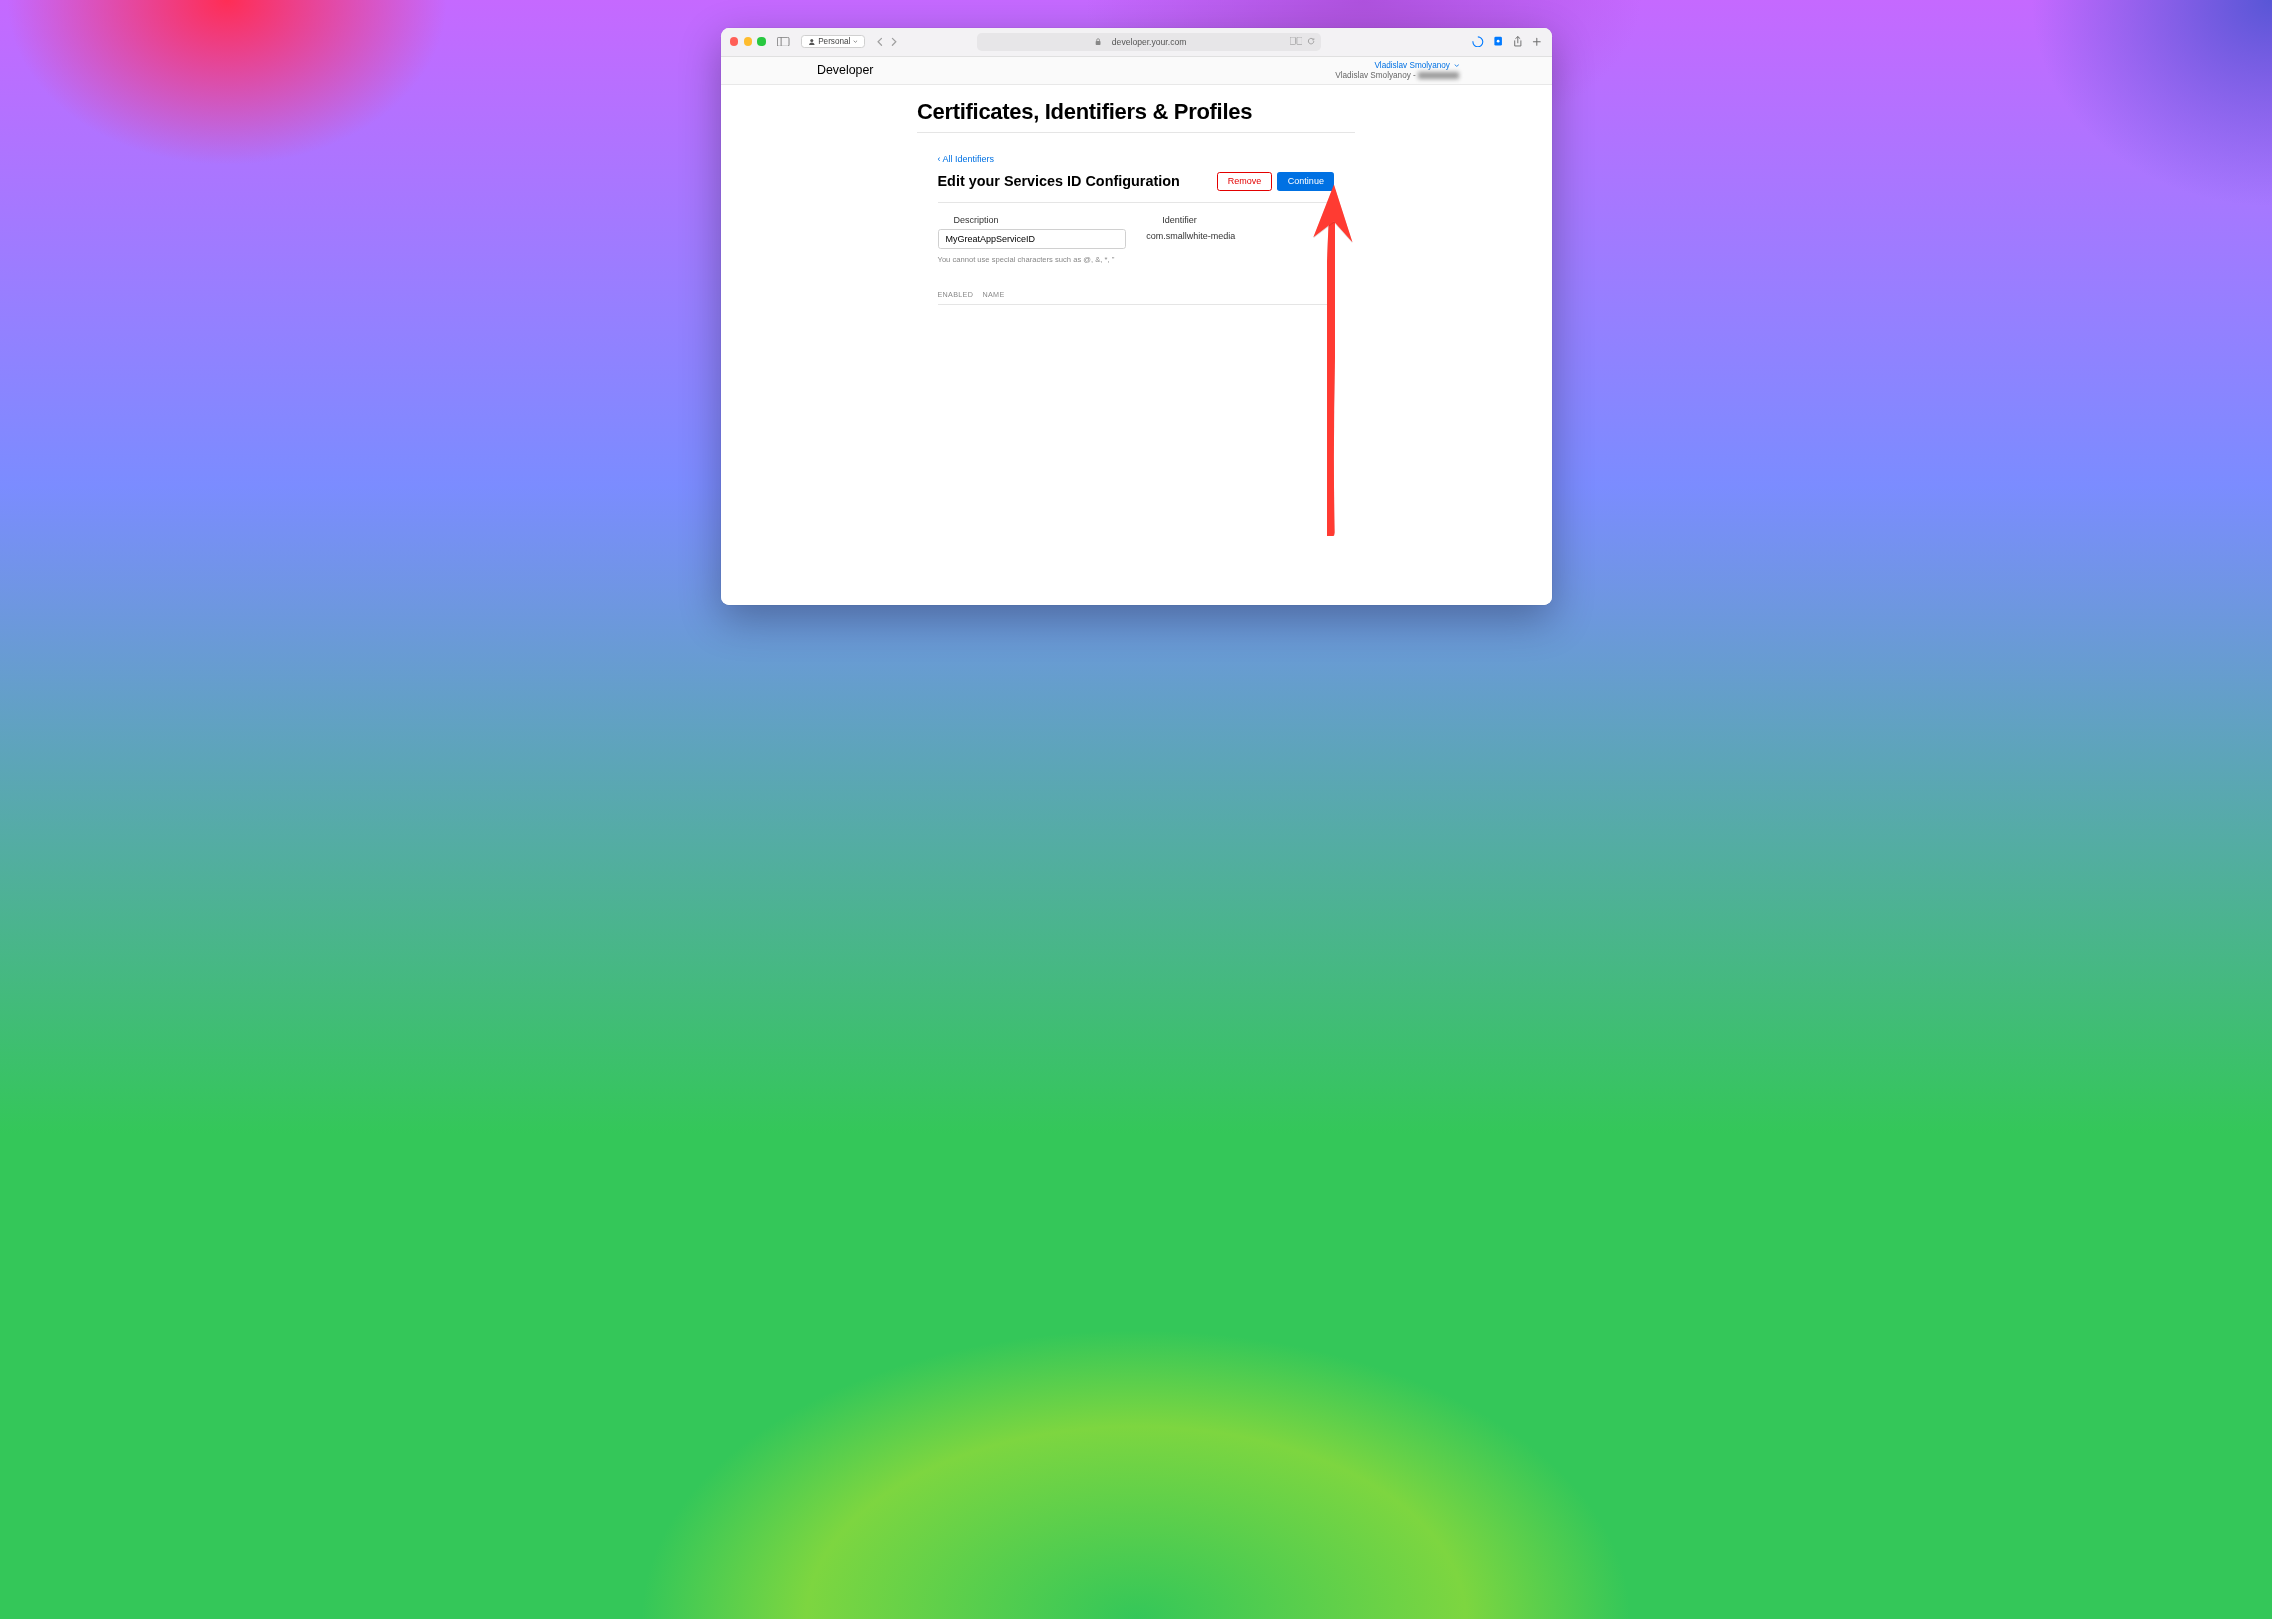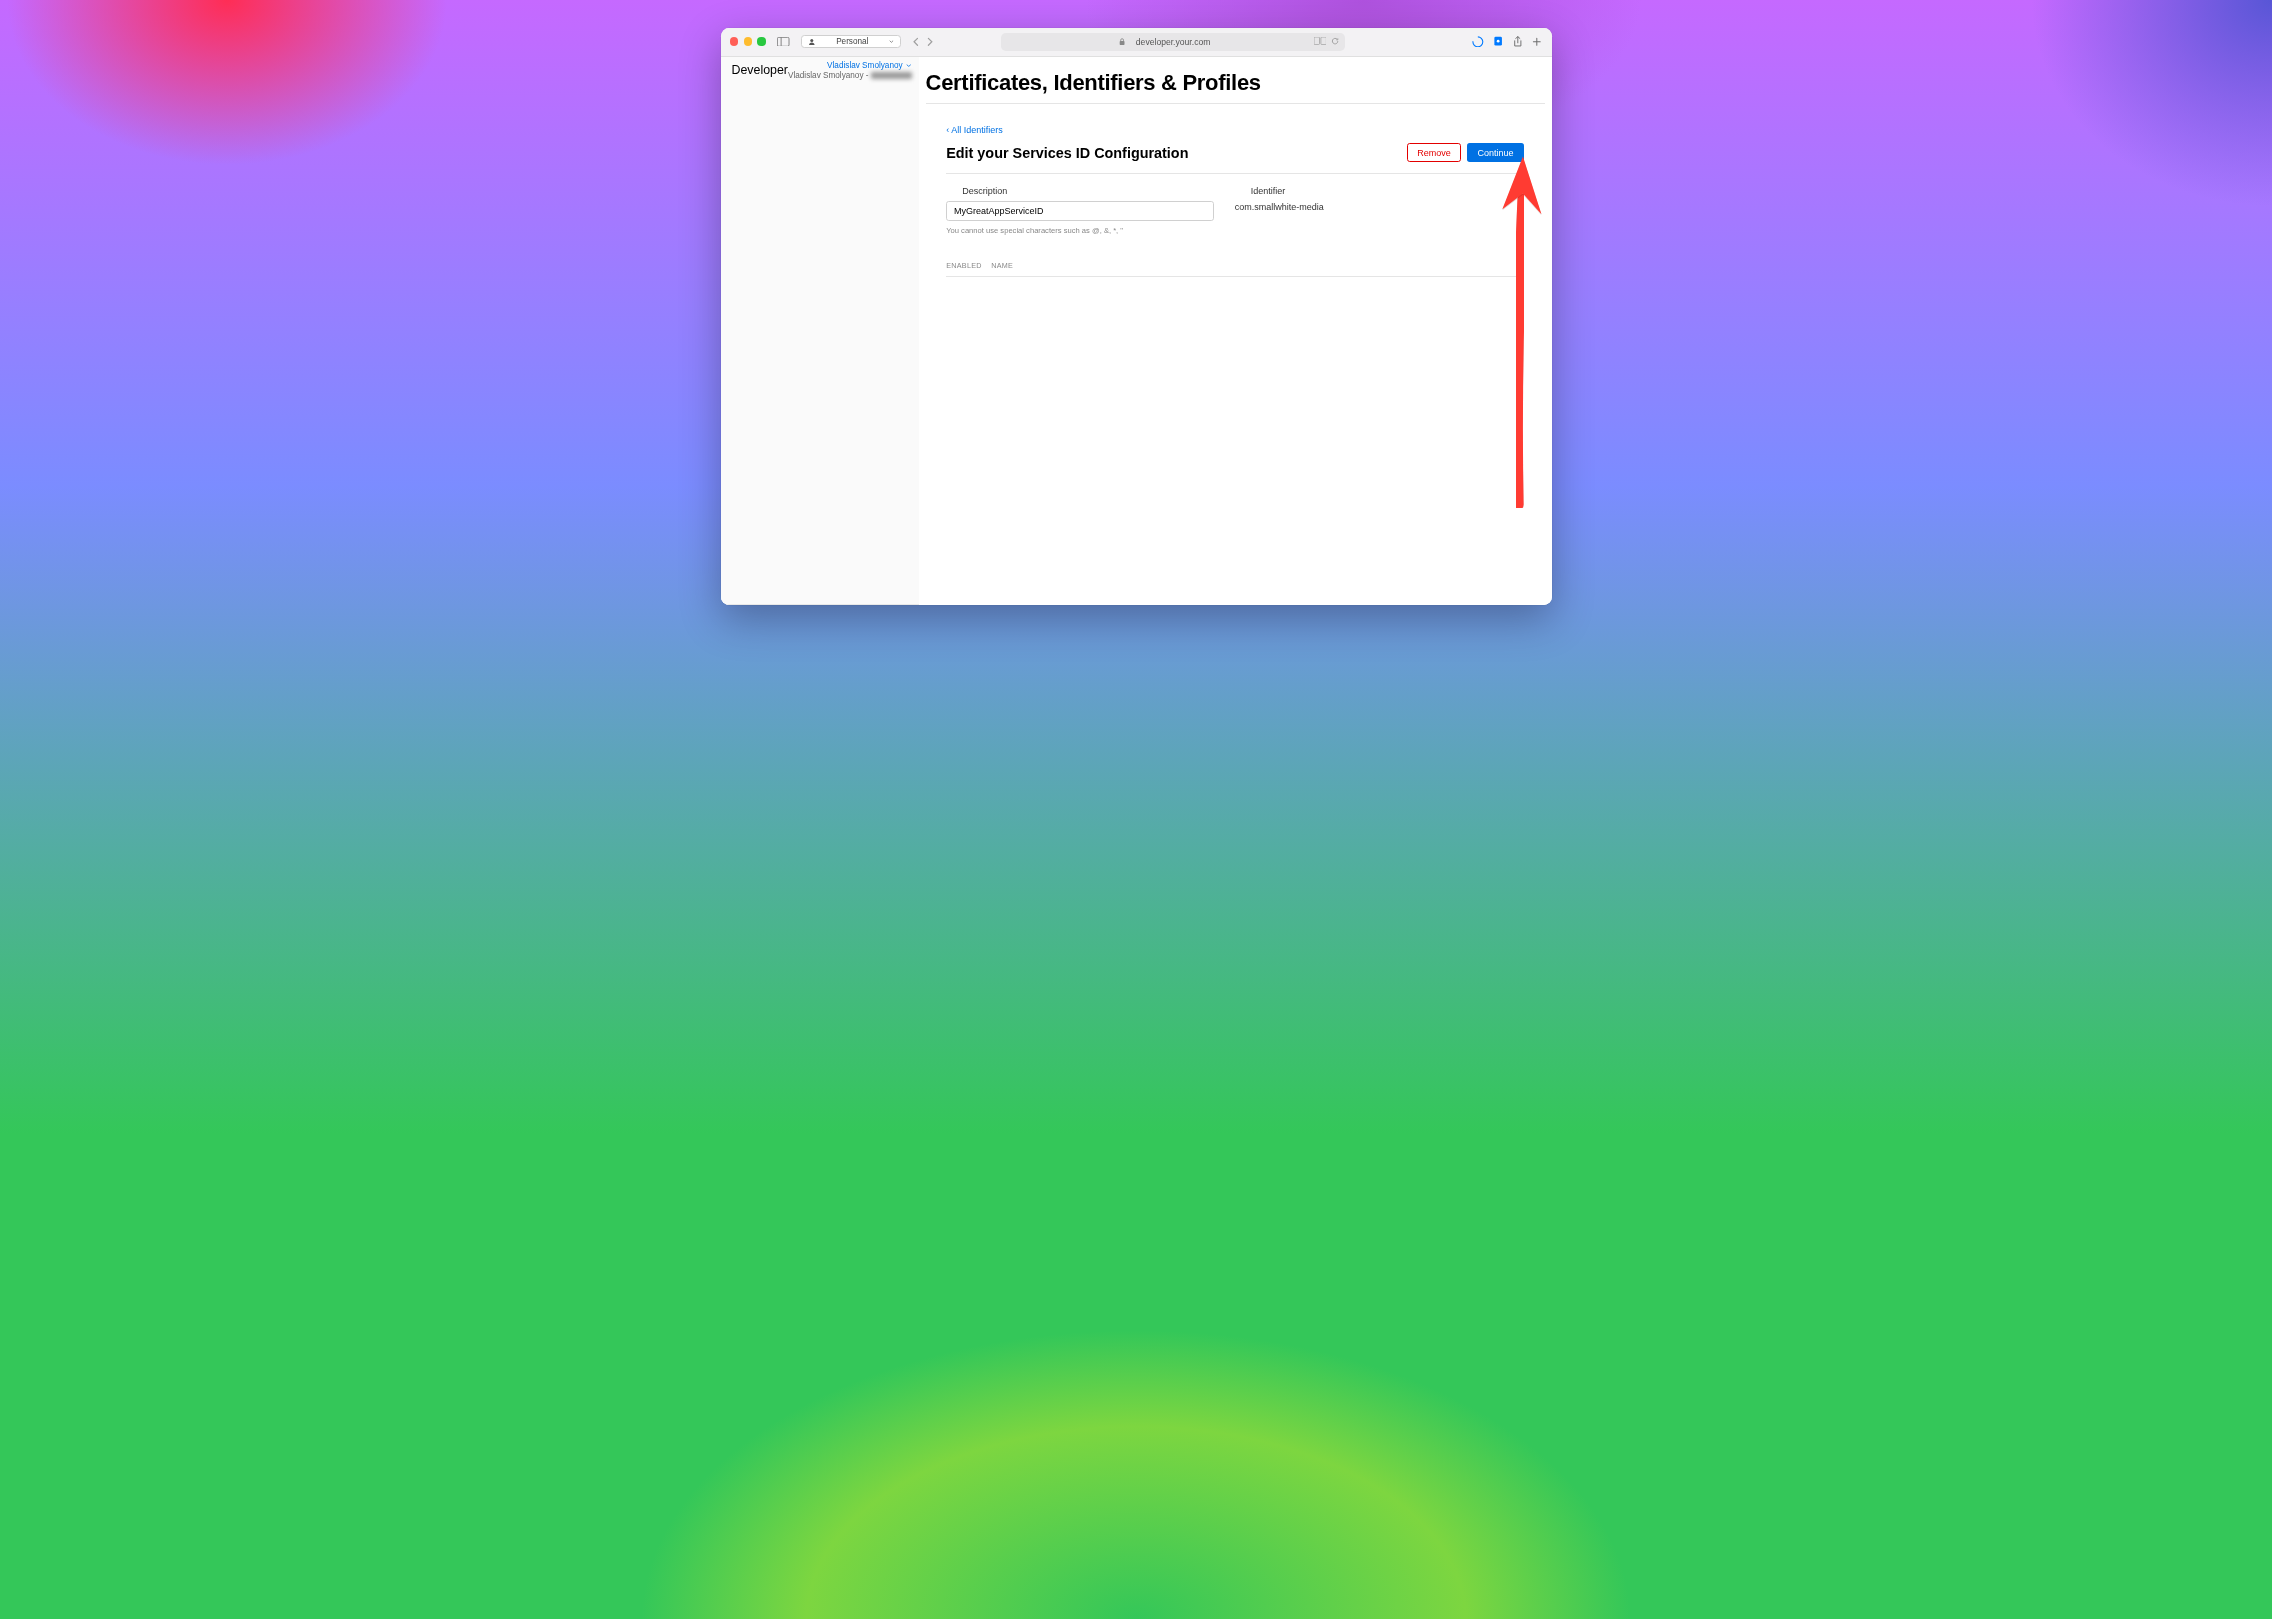--- a/index.html
+++ b/index.html
@@ -43,38 +43,38 @@
     .traffic-light { width: 8.2px; height: 8.2px; border-radius: 50%; }
     .tl-red { background: #ff5f57; }
     .tl-yellow { background: #febc2e; }
     .tl-green { background: #28c840; }
     .sidebar-toggle {
       width: 19px; height: 15px; display: flex; align-items: center; justify-content: center;
       color: #6e6e6e; cursor: pointer;
     }
     .profile-pill {
       background: #fff; border: 0.7px solid #d0d0d0; border-radius: 3.4px;
-      padding: 1.4px 5.5px; font-size: 8.2px; display: flex; align-items: center; gap: 21px;
+      padding: 1.4px 5.5px; font-size: 8.2px; display: flex; align-items: center; gap: 3px;
       color: #444; cursor: pointer;
     }
     .nav-arrows { display: flex; gap: 8.2px; margin-left: 2.7px; }
     .nav-arrow { color: #b0b0b0; cursor: pointer; font-size: 11px; }
     .address-bar {
       flex: 1; max-width: 344px; margin: 0 auto;
       background: #e7e6e8; border-radius: 4.8px; height: 18px;
       display: flex; align-items: center; justify-content: center;
       font-size: 8.6px; color: #555; position: relative;
       padding: 0 27.5px;
     }
     .address-bar .lock-icon { position: absolute; left: calc(50% - 54px); color: #888; }
     .address-bar .right-icons { position: absolute; right: 5.5px; display: flex; gap: 5.5px; color: #888; }
     .toolbar-right { margin-left: auto; display: flex; gap: 9.6px; align-items: center; }
     .toolbar-icon { color: #6e6e6e; cursor: pointer; display: flex; align-items: center; }
     .toolbar-icon.blue { color: #007aff; }
-    .content-area { flex: 1; display: flex; flex-direction: row; background: #fff; }
+    .content-area { flex: 1; display: flex; flex-direction: column; background: #fff; }
     .dev-header {
       background: #fafafa; border-bottom: 0.7px solid #e8e8e8;
       padding: 4.1px 0;
     }
     .dev-header-inner {
       max-width: 660px; margin: 0 auto; display: flex; align-items: center;
       justify-content: space-between; padding: 0 6.9px;
     }
     .dev-brand { display: flex; align-items: center; gap: 4.1px; font-size: 12.4px; font-weight: 500; }
     .apple-logo { font-size: 11.7px; }

